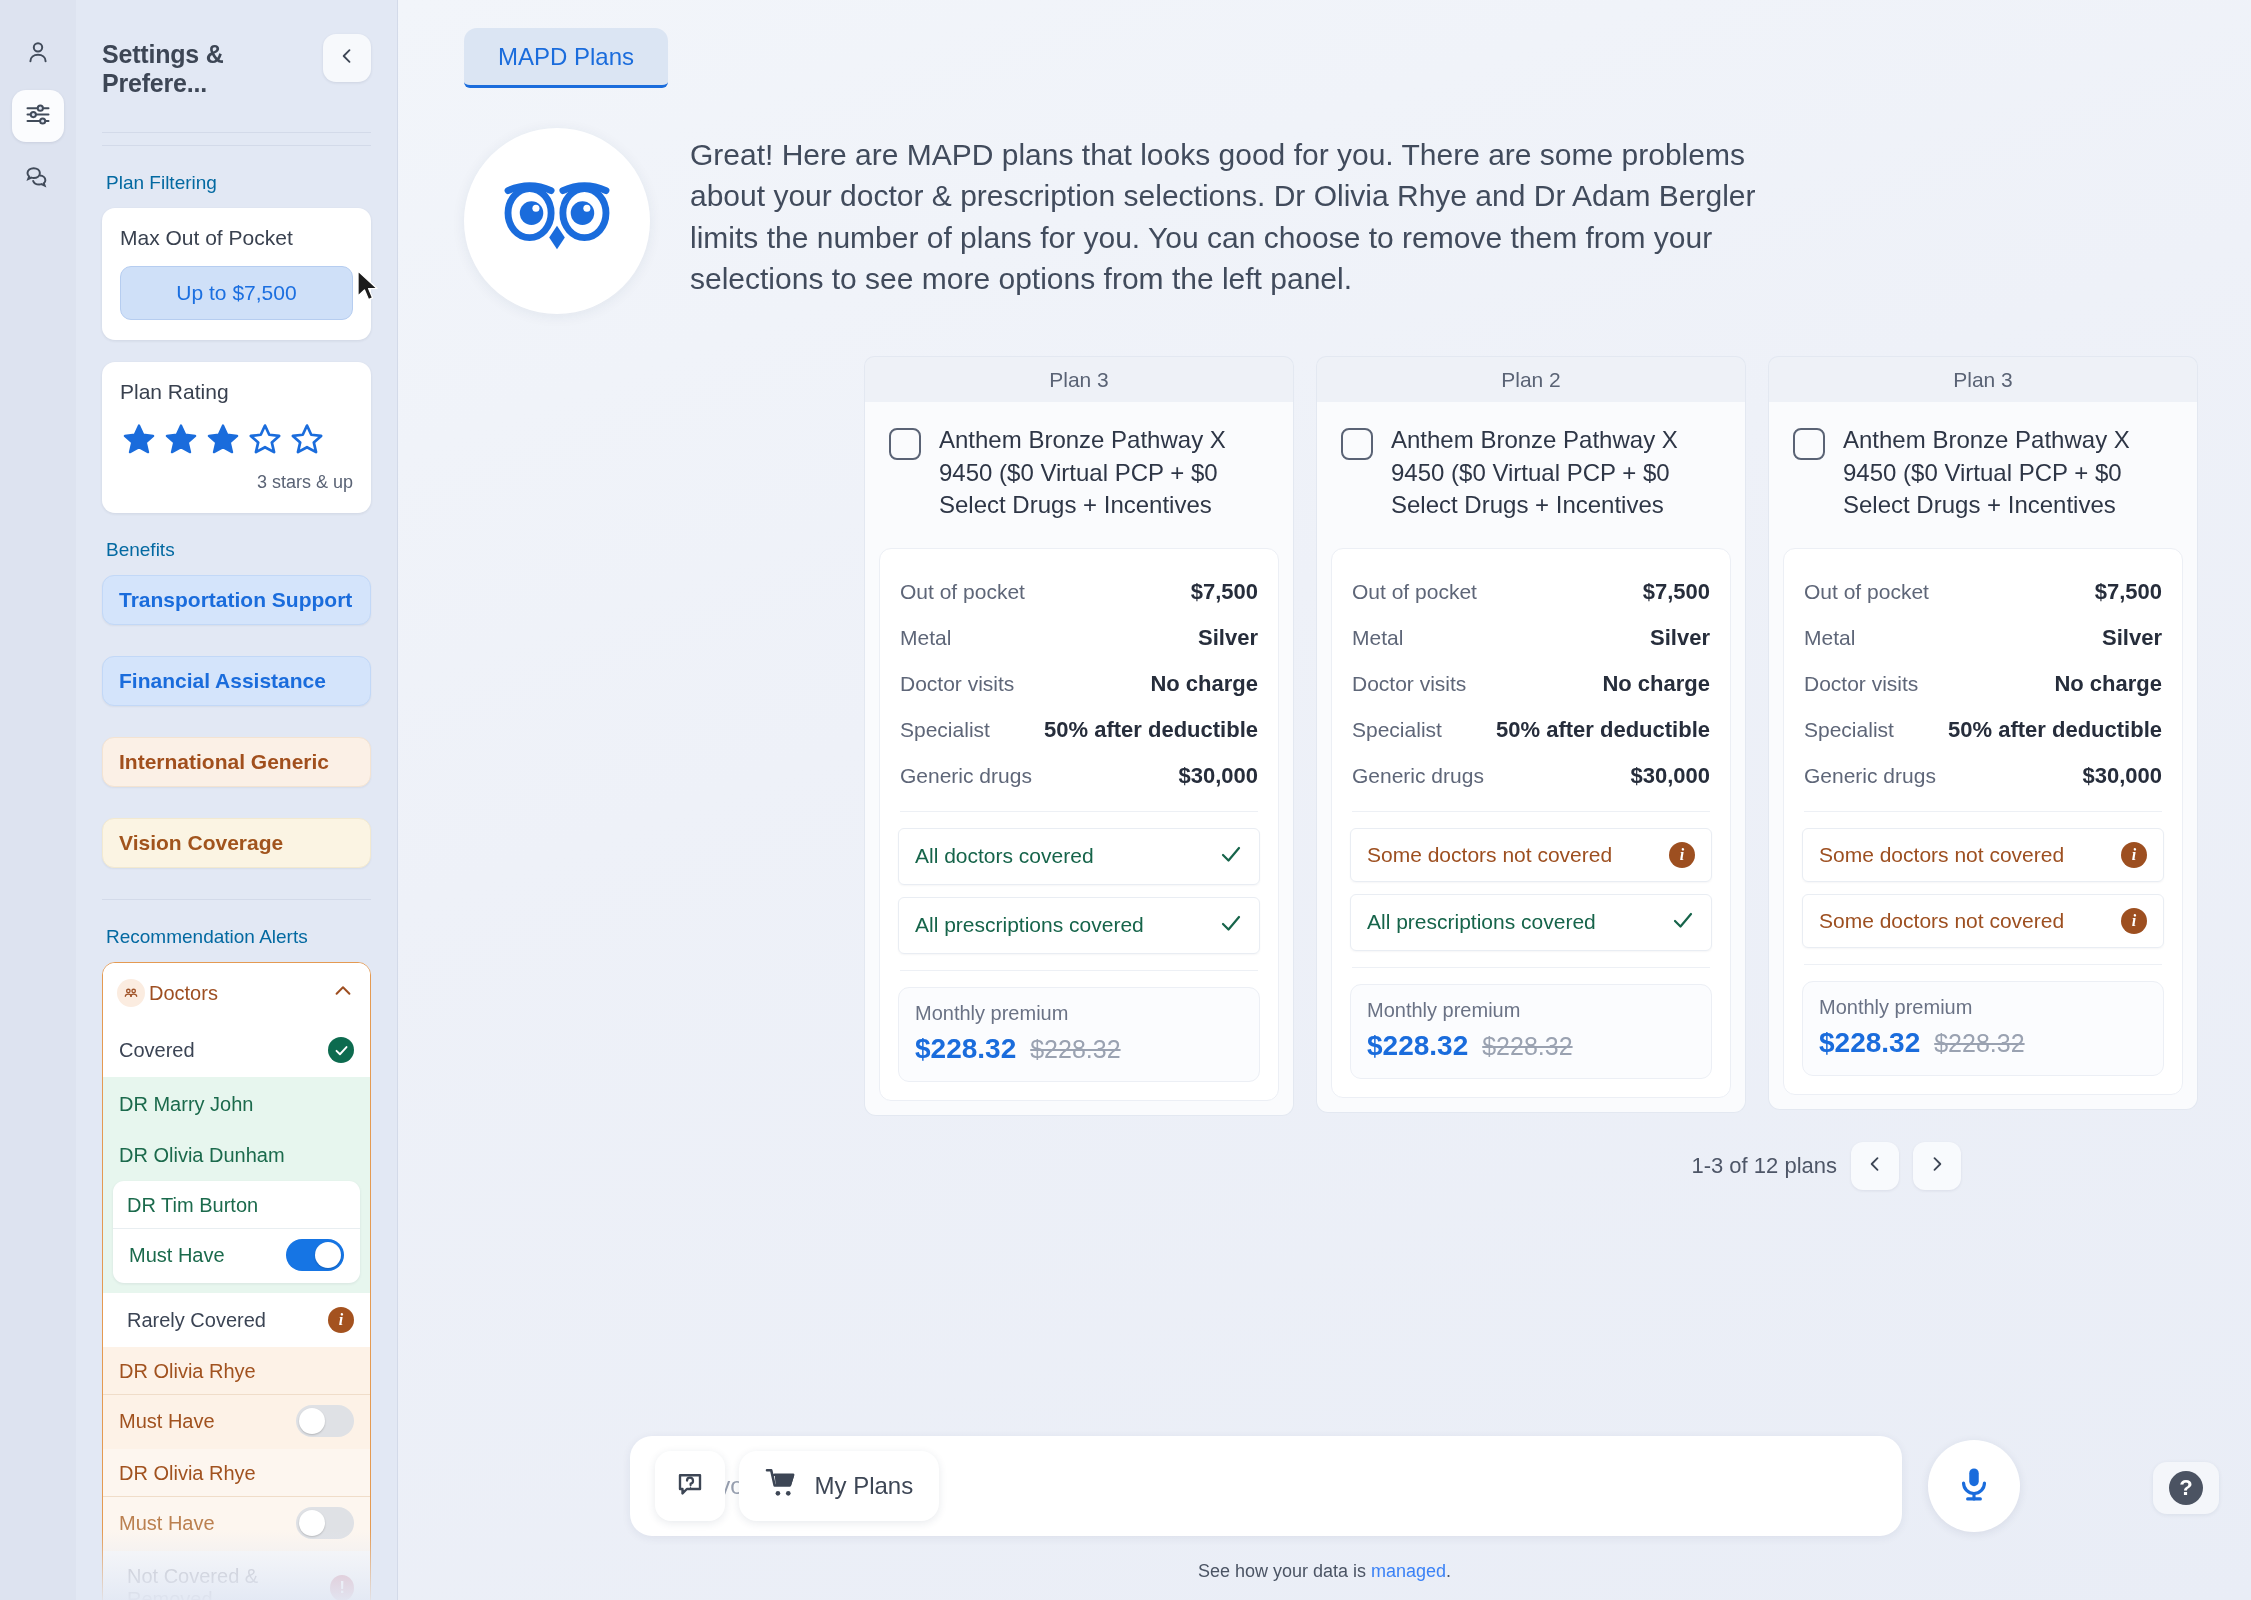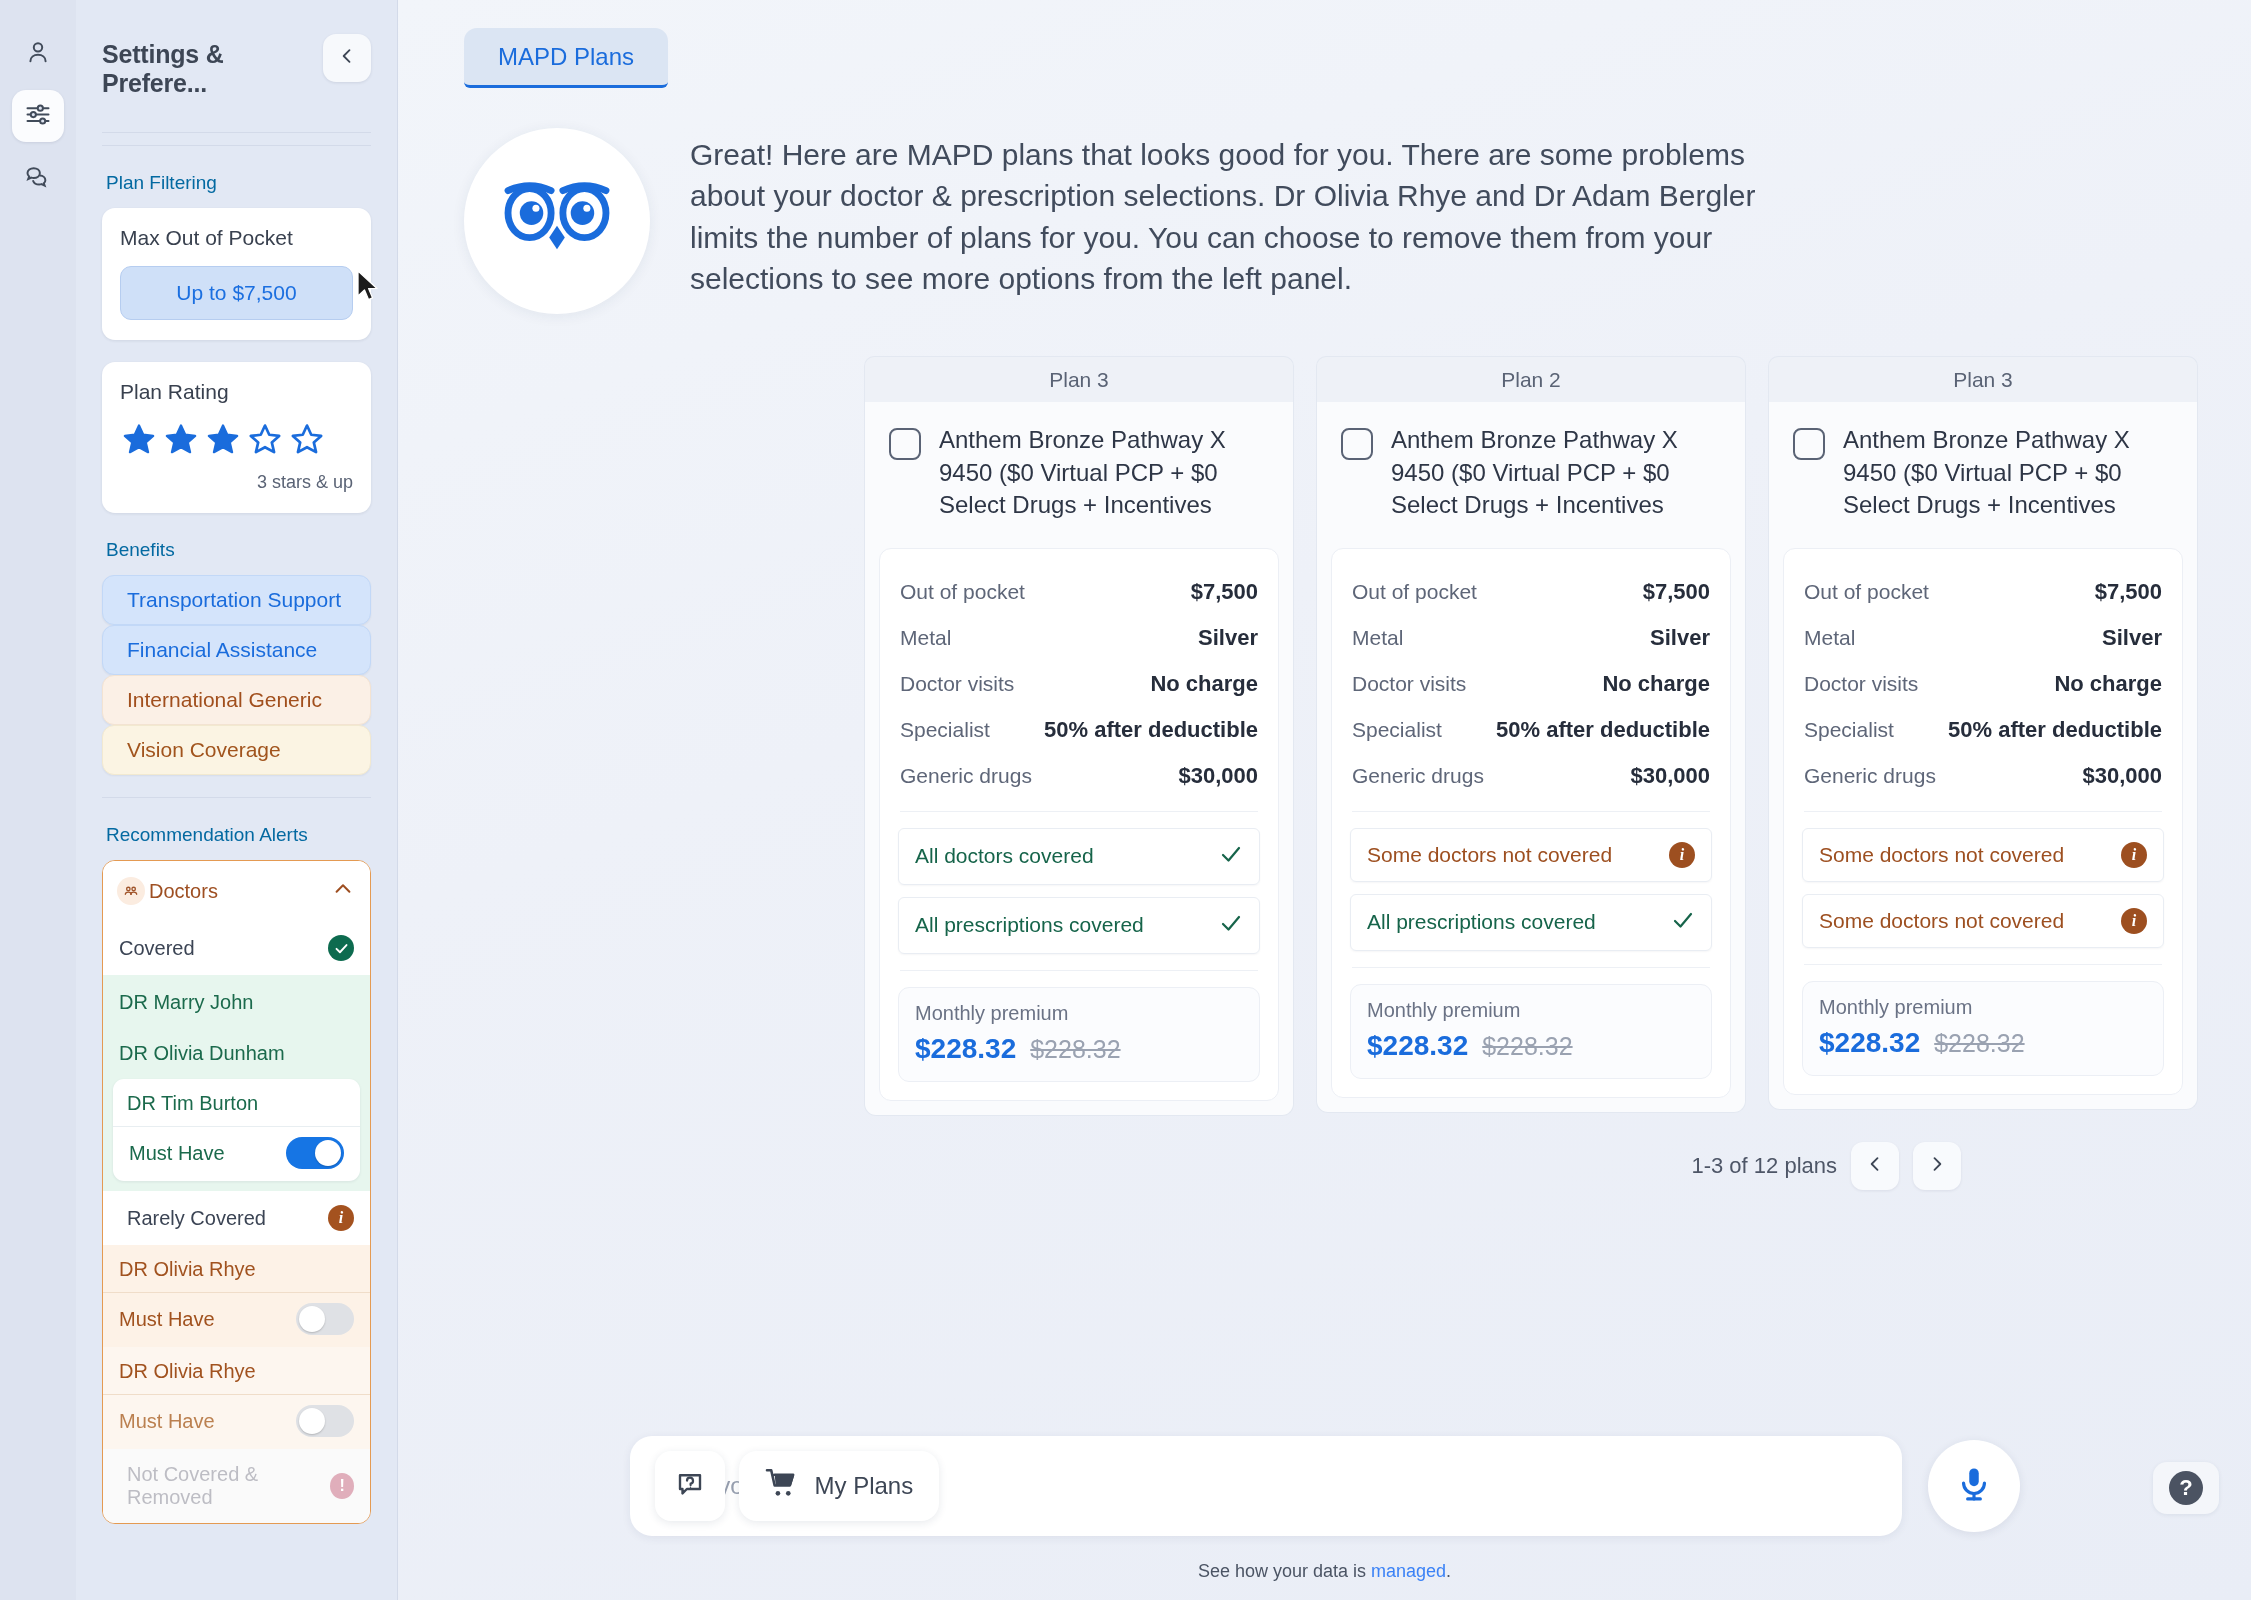--- a/index.html
+++ b/index.html
@@ -65,22 +65,23 @@
     height: 54px; display: flex; align-items: center; justify-content: center;
     color: #1b6fe0; font-size: 21px;
   }
 
   .stars { display: flex; gap: 8px; justify-content: flex-start; padding: 2px 0 0 2px; }
   .stars svg { width: 34px; height: 34px; }
   .stars-note { text-align: right; font-size: 18px; color: #5a6375; margin-top: 12px; }
 
   .benefit {
     border-radius: 12px; height: 50px; display: flex; align-items: center;
-    padding-left: 24px; font-size: 21px; margin-bottom: 0;
+    padding-left: 16px; font-size: 21px; margin-bottom: 31px;
     box-shadow: 0 1px 2px rgba(20,30,60,.06);
+    font-weight: bold;
   }
   .benefit.blue  { background: #d4e4fb; color: #1a6cdc; border: 1px solid #c2d8f7; }
   .benefit.cream { background: #fbf0e6; color: #a14f1d; border: 1px solid #f3e3d2; }
   .benefit.cream2{ background: #fbf4e3; color: #a1541d; border: 1px solid #f2e9d0; }
 
   
   .alert-box {
     border: 1px solid #e49a52; border-radius: 13px; background: #fff;
     overflow: hidden; margin-top: 2px;
   }

